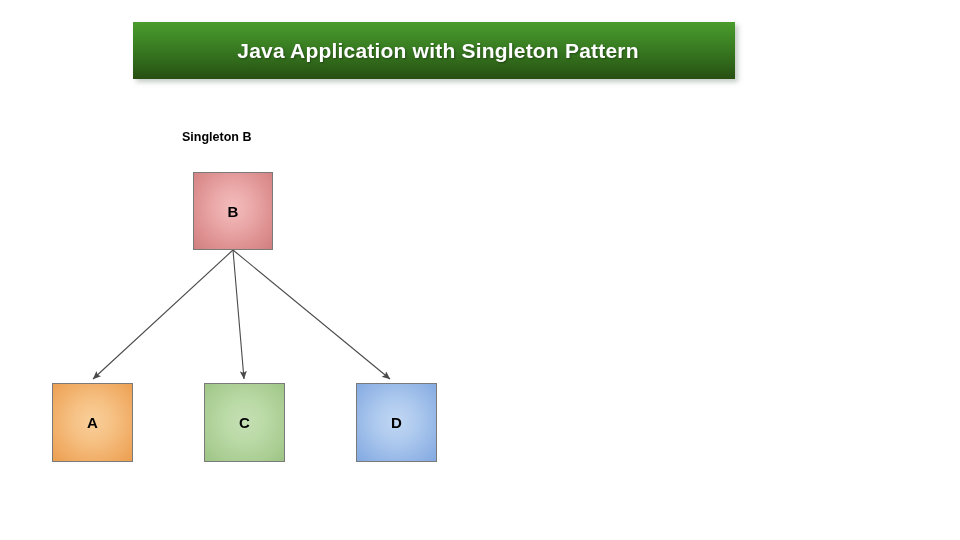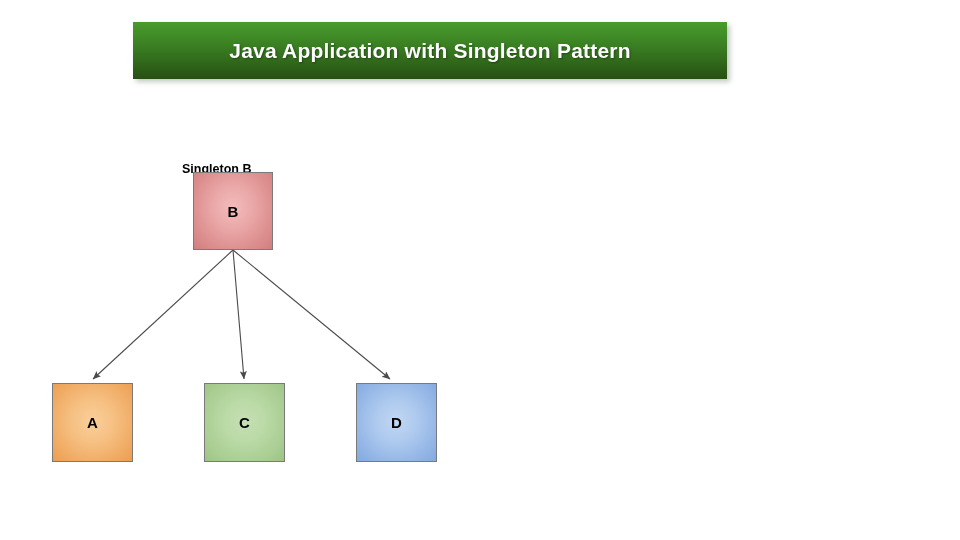--- a/index.html
+++ b/index.html
@@ -25,20 +25,21 @@
     position: absolute;
     left: 133px;
     top: 22px;
     width: 594px;
     height: 57px;
     background: linear-gradient(to bottom, #4a9b2c 0%, #3f8926 28%, #336f1d 62%, #274f12 100%);
     box-shadow: 3px 3px 5px rgba(120,140,120,0.45);
     display: flex;
     align-items: center;
     justify-content: center;
+    padding-left: 8px;
   }
   #title-banner .title-text {
     color: #ffffff;
     font-size: 21px;
     font-weight: bold;
     letter-spacing: 0.2px;
     text-shadow: 1px 1px 2px rgba(0,0,0,0.35);
     white-space: nowrap;
   }
 
@@ -58,21 +59,20 @@
     height: 540px;
     pointer-events: none;
   }
 
   .node-label {
     position: absolute;
     font-size: 12.5px;
     font-weight: bold;
     color: #000000;
     white-space: nowrap;
-    margin-top: 32px;
   }
   #label-singleton-b {
     left: 182px;
     top: 130px;
   }
 
   .node-box {
     position: absolute;
     border: 1px solid #7a7a7a;
     box-sizing: border-box;

